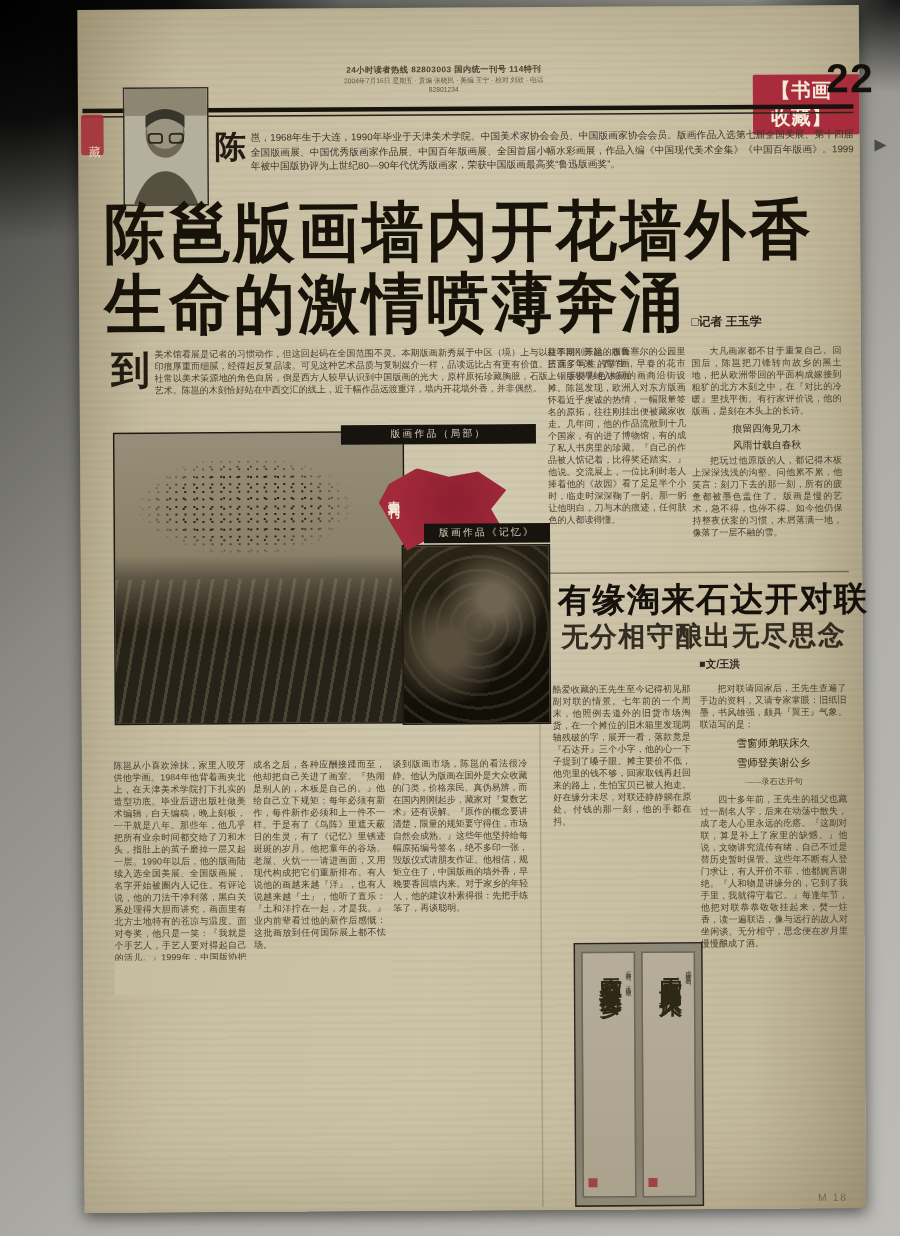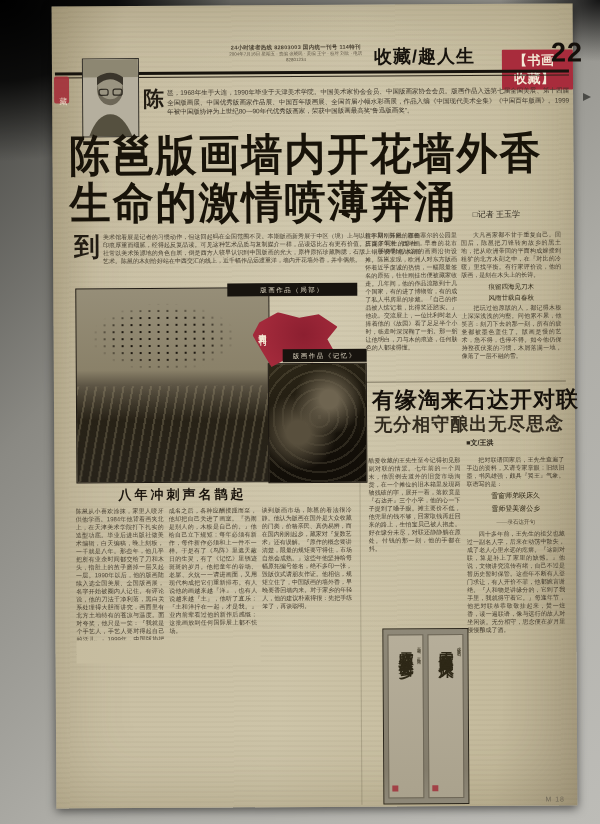--- a/index.html
+++ b/index.html
@@ -44,21 +44,21 @@
 
   
   .intro{left:91px;top:82px;width:426px;height:50px;font-size:6.5px;line-height:9.5px;
     color:#3c352a;text-align:justify;overflow:hidden;}
   .intro .cap{float:left;font-size:21px;line-height:20px;font-weight:bold;color:#221c13;margin:1px 3px 0 0;}
 
   
   .headline{left:17px;top:126px;width:496px;font-weight:900;color:#181309;
     font-size:41px;line-height:45px;letter-spacing:2px;transform:scaleY(1.06);transform-origin:top left;
     white-space:nowrap;}
-  .byline1{left:420px;top:205px;font-size:8px;color:#2e281e;font-weight:normal;}
+  .byline1{left:408px;top:205px;font-size:8px;color:#2e281e;font-weight:bold;}
 
   
   .bodytxt{font-size:6px;line-height:8px;color:#453d2f;text-align:justify;overflow:hidden;}
   .bodytxt p{margin:0 0 3px 0;text-indent:2em;}
   .lede{left:21px;top:227px;width:346px;height:58px;}
   .lede .cap{float:left;font-size:26px;line-height:24px;font-weight:900;color:#221c13;margin:1px 3px 0 0;}
   .col{overflow:hidden;}
   .col-r1{left:312px;top:227px;width:92px;height:158px;}
   .col-r2{left:408px;top:227px;width:100px;height:158px;}
   .verse{text-align:center;text-indent:0!important;font-family:"Liberation Serif",serif;
@@ -131,21 +131,20 @@
 </style>
 </head>
 <body>
 
 <div class="paper">
 
   <div class="abs info">
     <div class="l1">24小时读者热线 82803003 国内统一刊号 114特刊</div>
     <div class="l2">2004年7月16日 星期五 · 责编 张晓民 · 美编 王宁 · 校对 刘欣 · 电话 82801234</div>
   </div>
-  <div class="abs section-title">收藏/趣人生</div>
   <div class="abs section-tag">【书画收藏】</div>
   <div class="abs page-number">22</div>
   <div class="abs rule-thick"></div>
   <div class="abs rule-thin"></div>
   <div class="abs seal">藏</div>
 
   <div class="abs photo">
     <svg width="55" height="77" viewBox="0 0 55 77">
       <rect width="55" height="77" fill="#b5af9e"></rect>
       <rect width="55" height="18" fill="#8d8772"></rect>
@@ -183,21 +182,20 @@
   <div class="abs img1">
     <div class="flock"></div>
     <div class="furrows"></div>
   </div>
   <div class="abs caption cap1">版画作品（局部）</div>
   <div class="abs img2"></div>
   <div class="abs splash"></div>
   <div class="abs stamp-text">壹周刊</div>
   <div class="abs caption cap2">版画作品《记忆》</div>
 
-  <div class="abs subhead sh1">八年冲刺声名鹊起</div>
   <div class="abs bodytxt col col-b1">陈邕从小喜欢涂抹，家里人咬牙供他学画。1984年他背着画夹北上，在天津美术学院打下扎实的造型功底。毕业后进出版社做美术编辑，白天编稿，晚上刻板，一干就是八年。那些年，他几乎把所有业余时间都交给了刀和木头，指肚上的茧子磨掉一层又起一层。1990年以后，他的版画陆续入选全国美展、全国版画展，名字开始被圈内人记住。有评论说，他的刀法干净利落，黑白关系处理得大胆而讲究，画面里有北方土地特有的苍凉与温度。面对夸奖，他只是一笑：『我就是个手艺人，手艺人要对得起自己的活儿。』1999年，中国版协把『鲁迅版画奖』颁给了他，颁奖词里写道：他让木刻有了呼吸。</div>
   <div class="abs bodytxt col col-b2">成名之后，各种应酬接踵而至，他却把自己关进了画室。『热闹是别人的，木板是自己的。』他给自己立下规矩：每年必须有新作，每件新作必须和上一件不一样。于是有了《鸟阵》里遮天蔽日的生灵，有了《记忆》里锈迹斑斑的岁月。他把童年的谷场、老屋、火炕一一请进画面，又用现代构成把它们重新排布。有人说他的画越来越『洋』，也有人说越来越『土』，他听了直乐：『土和洋拧在一起，才是我。』业内前辈看过他的新作后感慨：这批画放到任何国际展上都不怯场。</div>
   <div class="abs bodytxt col col-b3">谈到版画市场，陈邕的看法很冷静。他认为版画在国外是大众收藏的门类，价格亲民、真伪易辨，而在国内刚刚起步，藏家对『复数艺术』还有误解。『原作的概念要讲清楚，限量的规矩要守得住，市场自然会成熟。』这些年他坚持给每幅原拓编号签名，绝不多印一张，毁版仪式请朋友作证。他相信，规矩立住了，中国版画的墙外香，早晚要香回墙内来。对于家乡的年轻人，他的建议朴素得很：先把手练笨了，再谈聪明。</div>
   <div class="abs sh2-band"></div>
   <div class="abs vline"></div>
 
   <div class="abs a2-rule"></div>
   <div class="abs a2-headline">有缘淘来石达开对联</div>
   <div class="abs a2-subhead">无分相守酿出无尽思念</div>
   <div class="abs byline2">■文/王洪</div>

